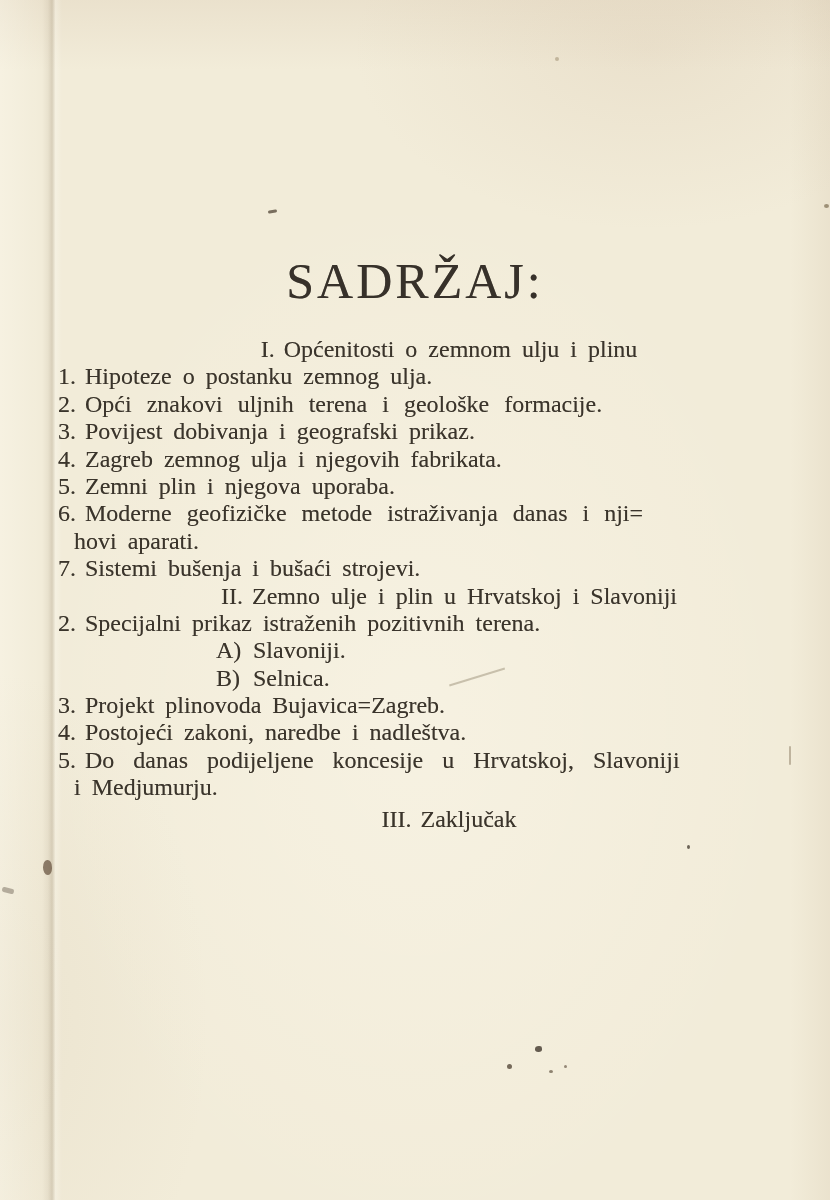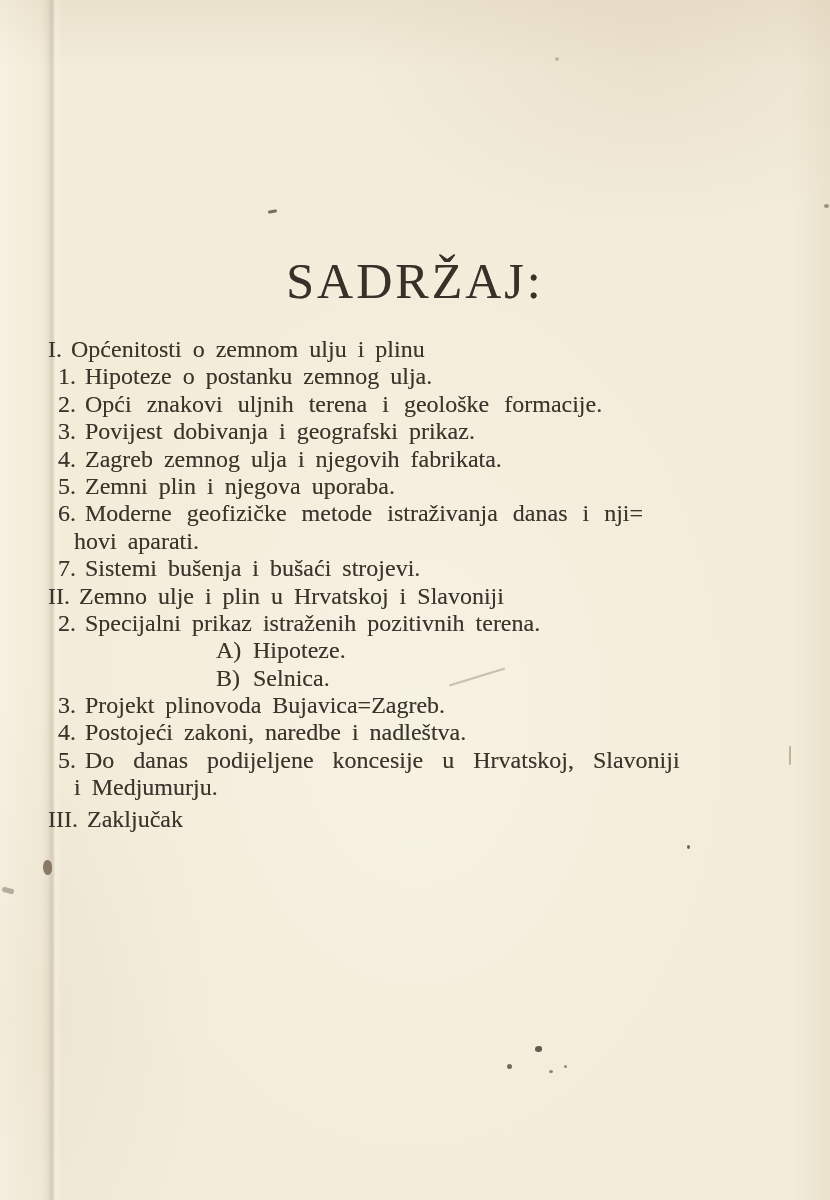--- a/index.html
+++ b/index.html
@@ -65,21 +65,21 @@
   }
   .line {
     height: 27.4px;
     line-height: 27.4px;
     white-space: nowrap;
   }
   .line .t { word-spacing: 5px; }
   .line.wide .t  { word-spacing: 9px; }
   .line.wider .t { word-spacing: 13px; }
 
-  .sec { padding-left: 48px; }
+  .sec { padding-left: 68px; text-align: center; }
   .sec .m { margin-right: 9px; }
 
   .item { padding-left: 58px; }
   .item .m { display: inline-block; width: 27px; }
 
   .sub { padding-left: 216px; }
   .sub .m { display: inline-block; width: 37px; }
 
   .cont { padding-left: 74px; }
 
@@ -140,21 +140,21 @@
       <span class="m">7.</span><span class="t">Sistemi bušenja i bušaći strojevi.</span>
     </div>
 
     <div class="line sec">
       <span class="m">II.</span><span class="t">Zemno ulje i plin u Hrvatskoj i Slavoniji</span>
     </div>
     <div class="line item">
       <span class="m">2.</span><span class="t">Specijalni prikaz istraženih pozitivnih terena.</span>
     </div>
     <div class="line sub">
-      <span class="m">A)</span><span class="t">Hipoteze.</span>
+      <span class="m">A)</span><span class="t">Slavoniji.</span>
     </div>
     <div class="line sub">
       <span class="m">B)</span><span class="t">Selnica.</span>
     </div>
     <div class="line item">
       <span class="m">3.</span><span class="t">Projekt plinovoda Bujavica=Zagreb.</span>
     </div>
     <div class="line item">
       <span class="m">4.</span><span class="t">Postojeći zakoni, naredbe i nadleštva.</span>
     </div>

